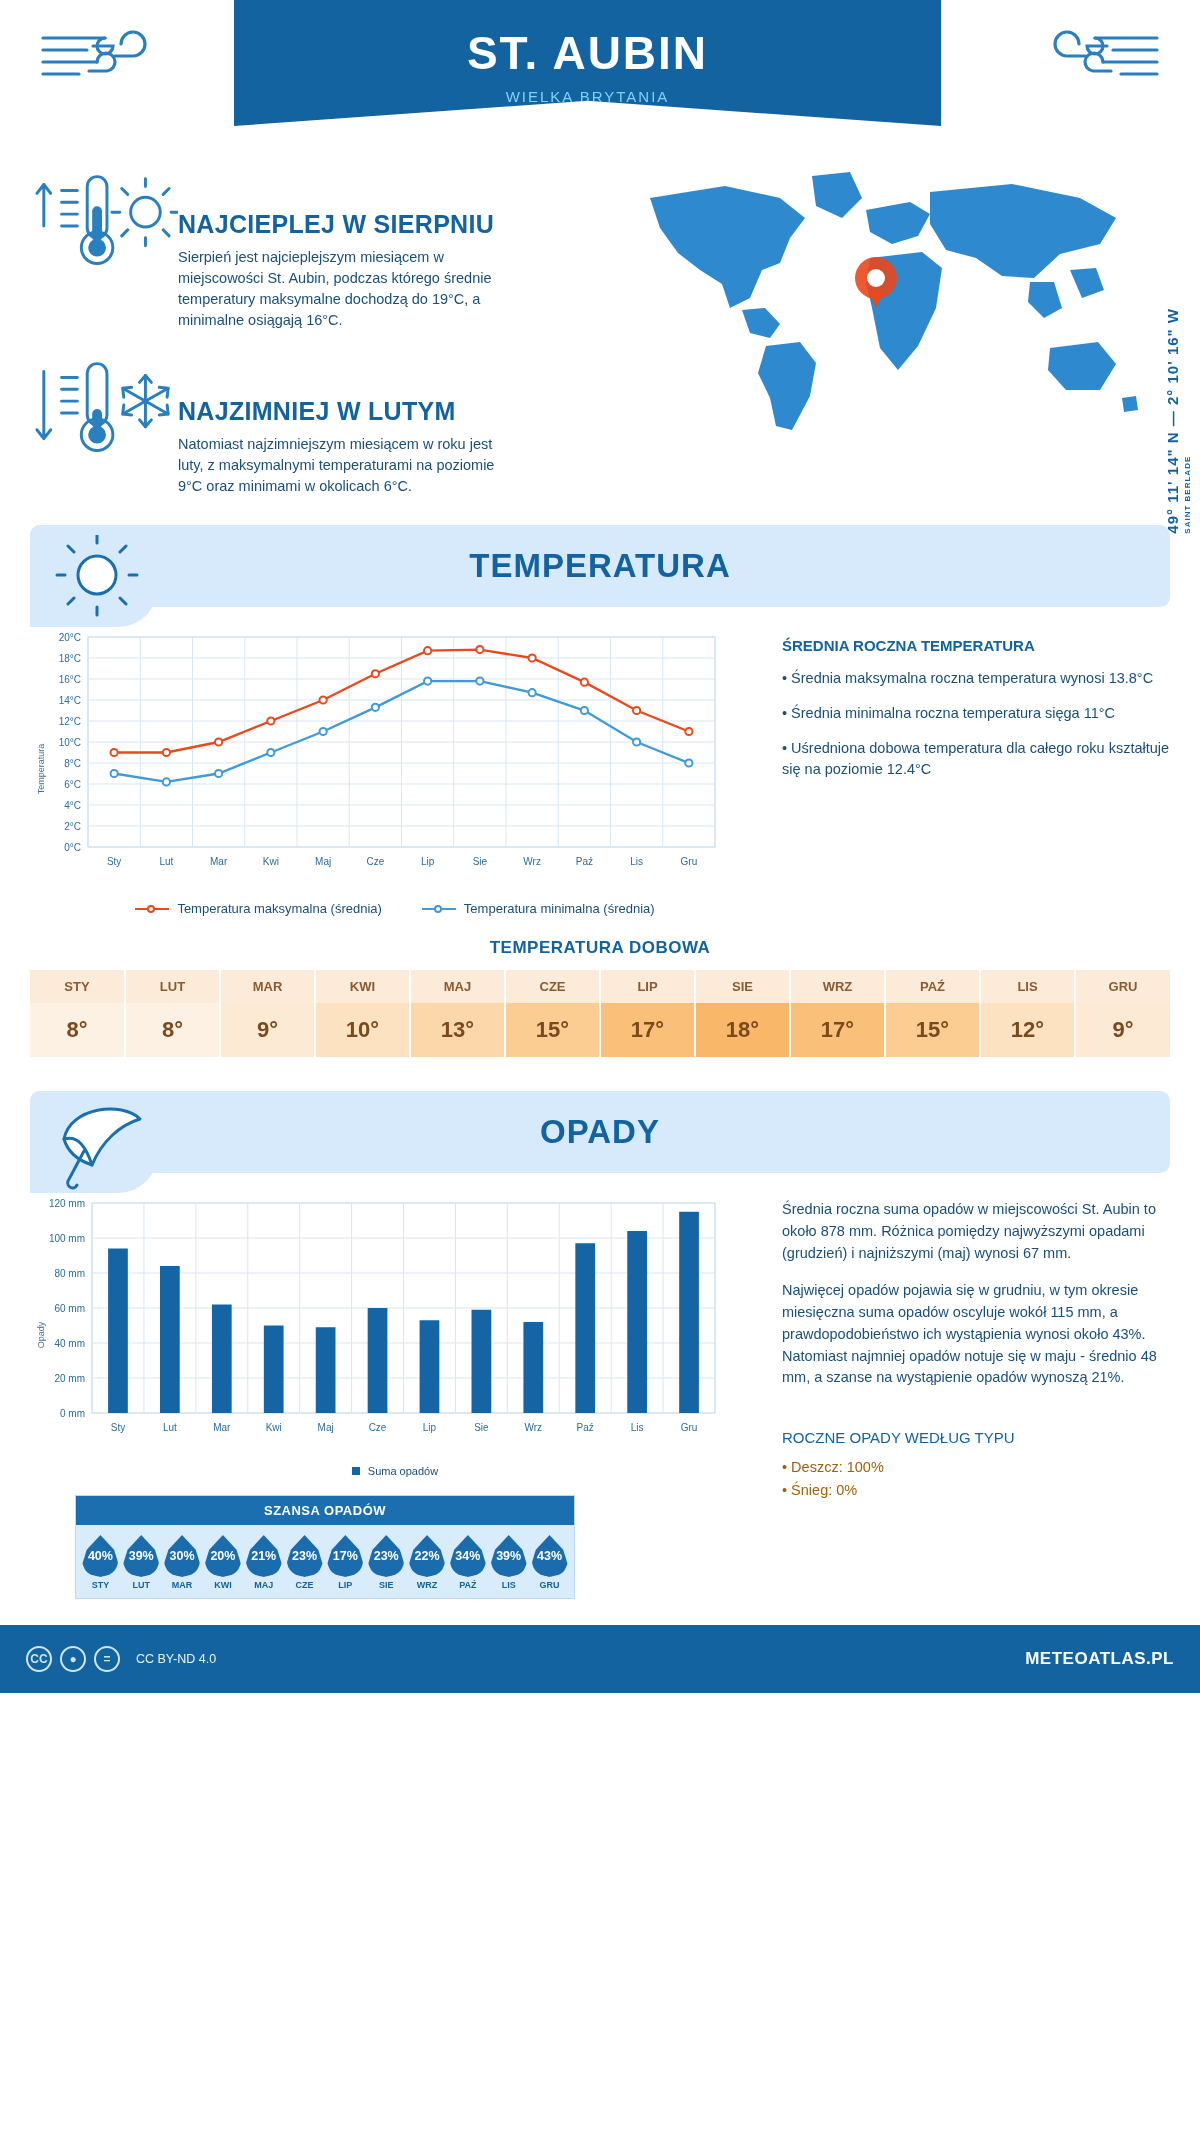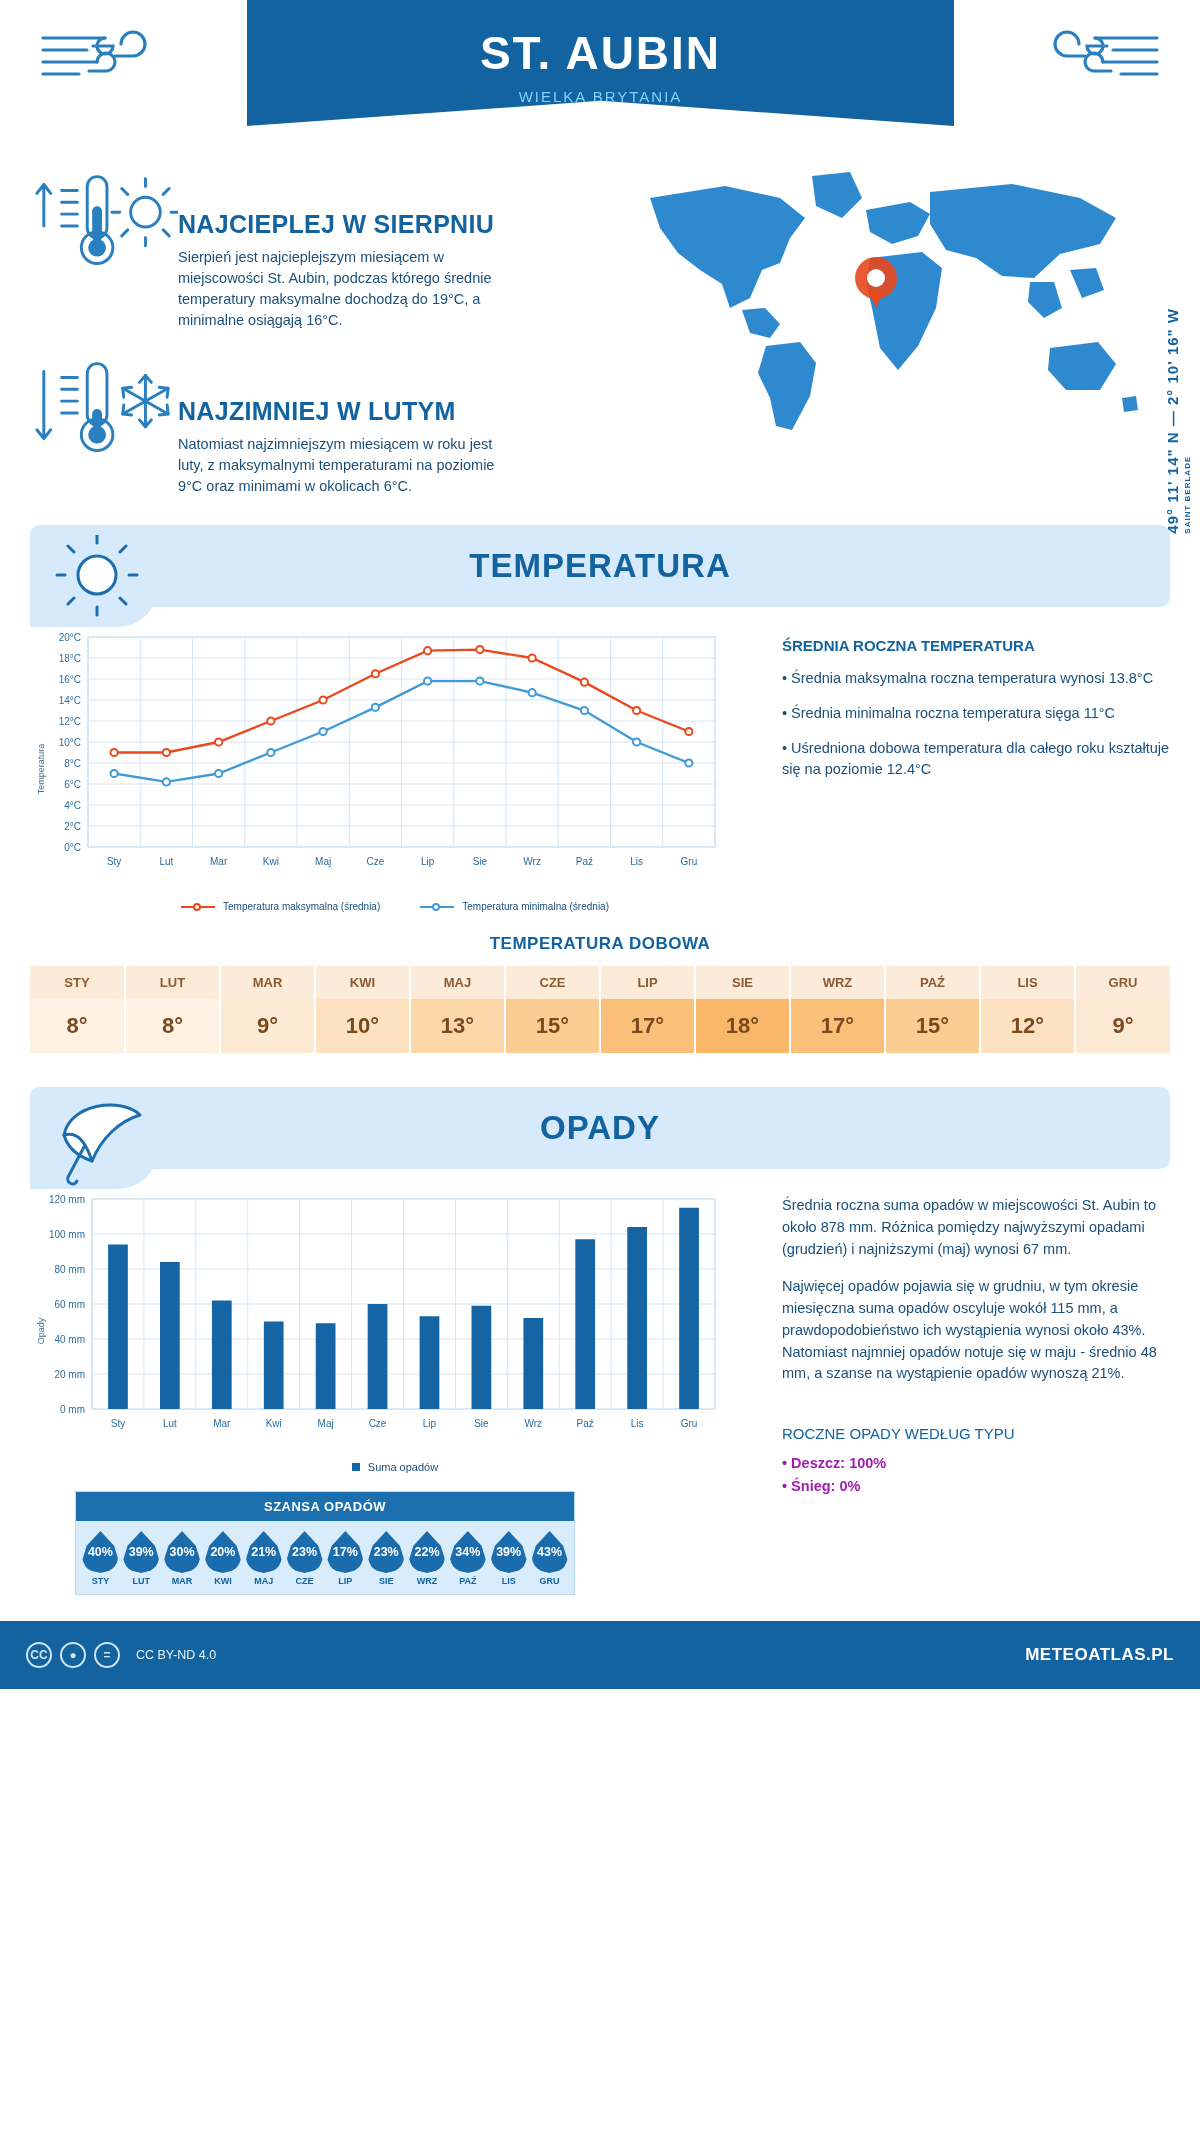--- a/index.html
+++ b/index.html
@@ -8,21 +8,21 @@
     width: 1200px;
     background: #ffffff;
     font-family: "Liberation Sans", sans-serif;
     color: #1c5c90;
   }
   .page { width:1200px; position:relative; }
 
   
   .header { position:relative; height:150px; background:#ffffff; }
   .header-banner {
-    position:absolute; left:247px; top:0; width:707px; height:126px;
+    position:absolute; left:234px; top:0; width:707px; height:126px;
     background:#12639f;
     clip-path: polygon(0 0, 100% 0, 100% 100%, 50% 80%, 0 100%);
     text-align:center;
   }
   .header-title {
     color:#ffffff; font-size:46px; font-weight:bold; letter-spacing:2px;
     margin-top:30px; line-height:1;
   }
   .header-sub {
     color:#7dd3fc; font-size:15px; letter-spacing:2px; margin-top:12px;
@@ -66,21 +66,21 @@
   }
 
   
   .temp-area { display:flex; padding:12px 30px 0 30px; }
   .chart-col { width:730px; }
   .side-col { flex:1; padding-left:22px; padding-top:18px; }
   .side-title { font-size:15px; font-weight:bold; color:#12639f; margin:0 0 14px 0; }
   .side-bullet { font-size:14.5px; color:#1a4f7a; line-height:1.45; margin-bottom:14px; }
 
   .legend { display:flex; justify-content:center; gap:40px; margin-top:8px; }
-  .legend-item { display:flex; align-items:center; gap:8px; font-size:10px; color:#1a4f7a; }
+  .legend-item { display:flex; align-items:center; gap:8px; font-size:13px; color:#1a4f7a; }
   .legend-line { width:34px; height:2px; position:relative; }
   .legend-dot {
     position:absolute; left:12px; top:-3px; width:8px; height:8px; border-radius:50%;
     background:#fff; border:2px solid currentColor;
   }
 
   
   .daily-title { text-align:center; font-size:17px; font-weight:bold; color:#12639f; margin:22px 0 12px 0; letter-spacing:.5px;}
   .daily-table { width:1140px; margin:0 30px; border-collapse:collapse; table-layout:fixed; }
   .daily-table th {
@@ -113,21 +113,21 @@
   .drop-shape {
     width:36px; height:42px; background:#1a6cac; position:relative;
     border-radius:50% 50% 50% 50% / 62% 62% 38% 38%;
     clip-path: polygon(50% 0%, 88% 35%, 100% 68%, 88% 92%, 50% 100%, 12% 92%, 0% 68%, 12% 35%);
     display:flex; align-items:center; justify-content:center;
   }
   .drop-shape span { color:#fff; font-size:12.5px; font-weight:bold; }
   .drop-label { font-size:9px; font-weight:bold; color:#12639f; margin-top:3px; }
 
   .type-title { font-size:15px; font-weight:normal; color:#12639f; margin:0 0 10px 0; }
-  .type-line { font-size:14.5px; color:#a21caf; line-height:1.6;font-weight:bold; }
+  .type-line { font-size:14.5px; color:#a16207; line-height:1.6; }
 
   
   .footer {
     margin-top:26px; height:68px; background:#12639f; display:flex;
     align-items:center; justify-content:space-between; padding:0 26px;
   }
   .cc-group { display:flex; align-items:center; gap:8px; }
   .cc-badge {
     width:26px; height:26px; border-radius:50%; border:2px solid #cfe4f4; color:#cfe4f4;
     font-size:12px; font-weight:bold; display:flex; align-items:center; justify-content:center;

